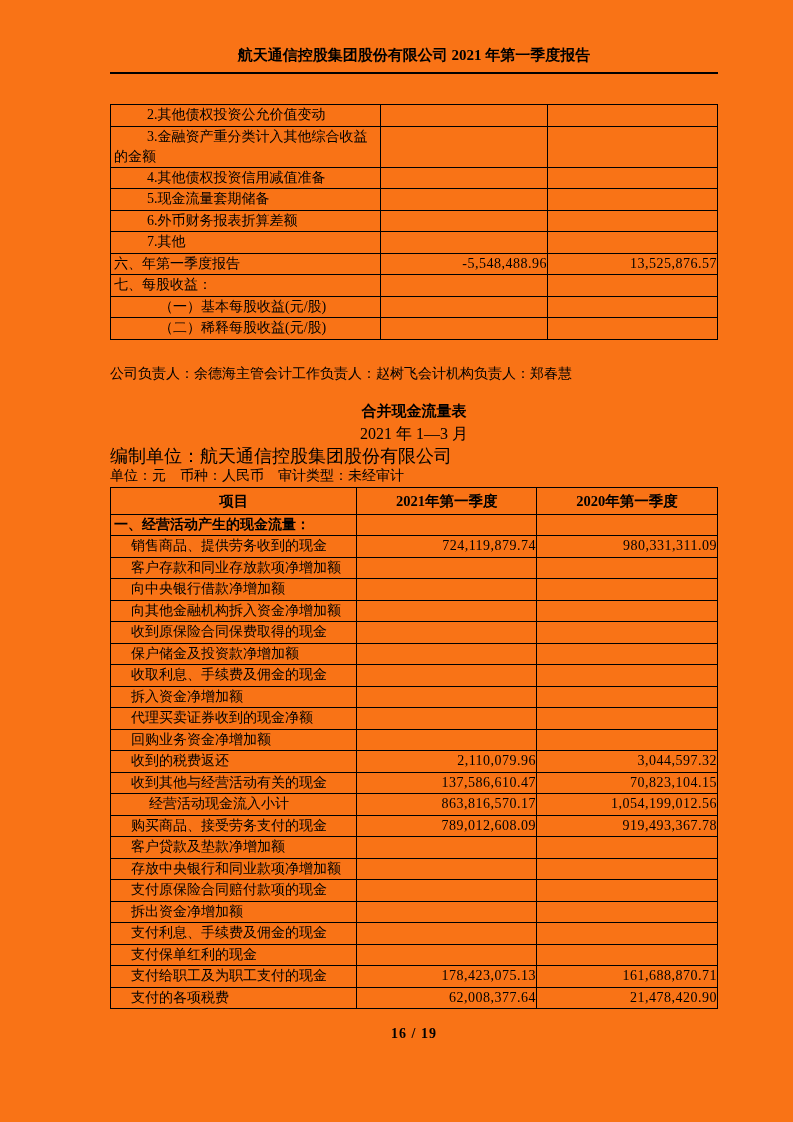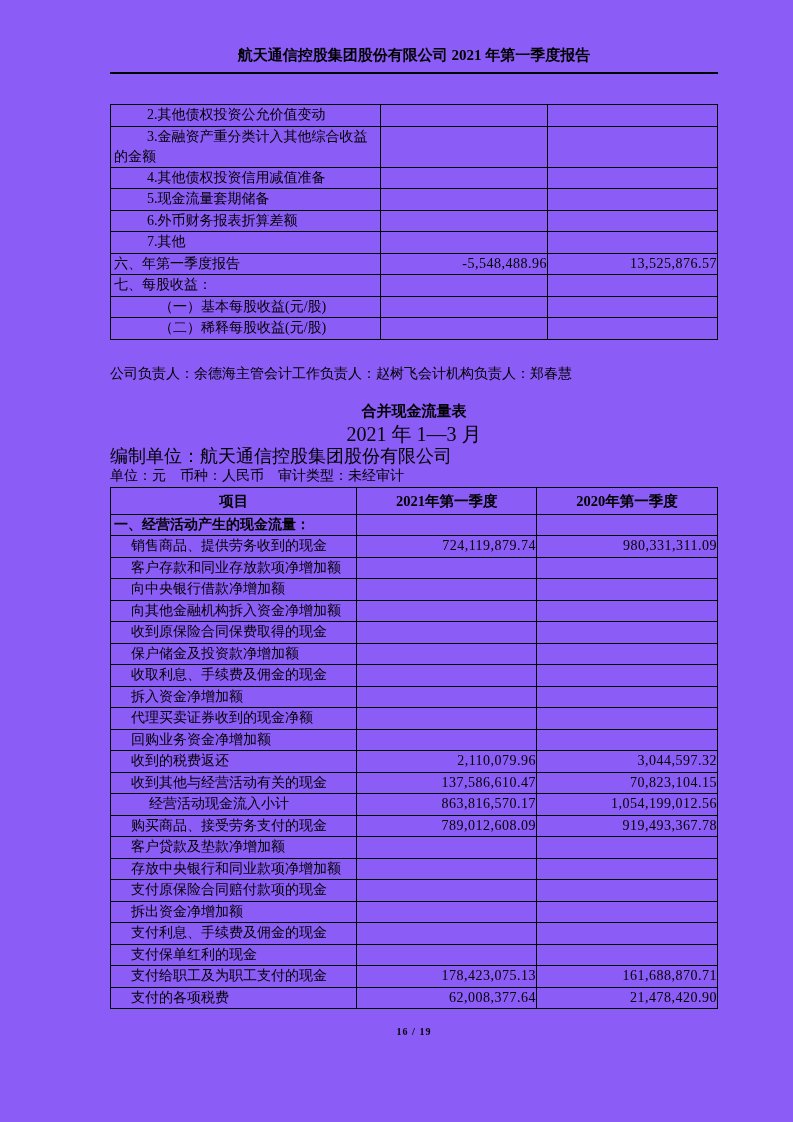--- a/index.html
+++ b/index.html
@@ -1,20 +1,20 @@
 <!DOCTYPE html>
 <html><head>
 <meta charset="utf-8">
 <style>
   html, body { margin: 0; padding: 0; background: #ffffff; }
   .page {
     position: relative;
     width: 793px;
     height: 1122px;
-    background: #8b5cf6;
+    background: #f97316;
     color: #000000;
     font-family: "Liberation Serif", "DejaVu Serif", serif;
     overflow: hidden;
   }
   .content {
     position: absolute;
     left: 110px;
     top: 0;
     width: 608px;
   }
@@ -76,42 +76,42 @@
   .stmt-title {
     margin: 17px 0 0 0;
     text-align: center;
     font-size: 15px;
     font-weight: bold;
     line-height: 20px;
   }
   .stmt-period {
     margin-top: 3px;
     text-align: center;
-    font-size: 20px;
+    font-size: 16px;
     line-height: 20px;
   }
   .stmt-prepared {
     margin-top: 2px;
     text-align: left;
     font-size: 18px;
     line-height: 20px;
   }
   .stmt-unit {
     text-align: left;
     font-size: 14px;
     line-height: 19px;
   }
   .tbl-cash { margin-top: 2px; }
   .page-footer {
     position: absolute;
     left: 110px;
     width: 608px;
     top: 1026px;
     text-align: center;
-    font-size: 10px;
+    font-size: 14px;
     font-weight: bold;
     letter-spacing: 1px;
   }
 </style>
 </head>
 <body>
 
 <div class="page">
   <div class="content">
 

